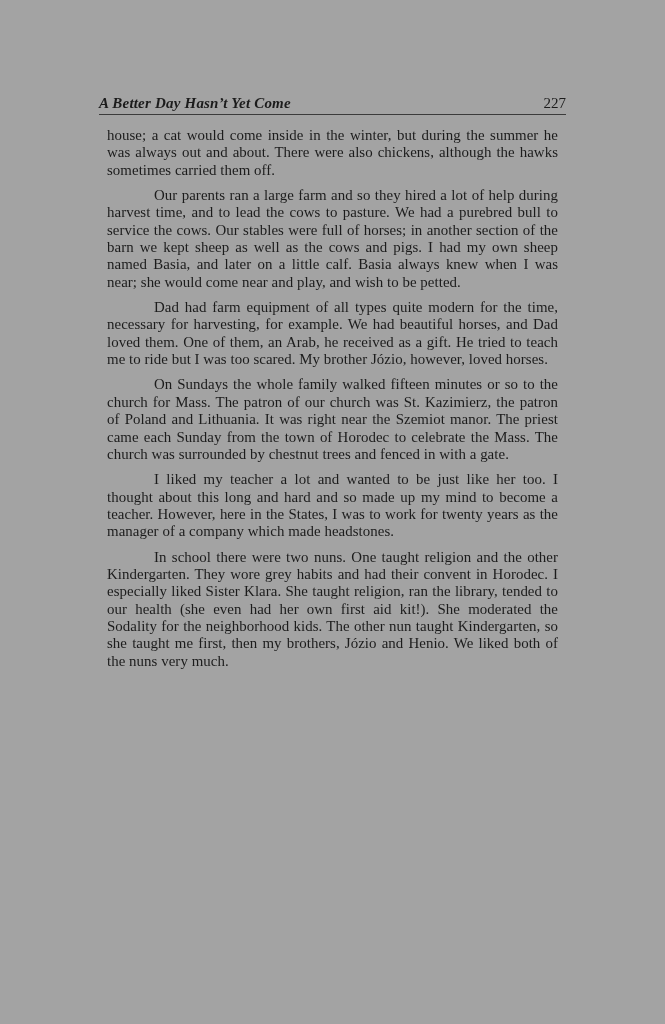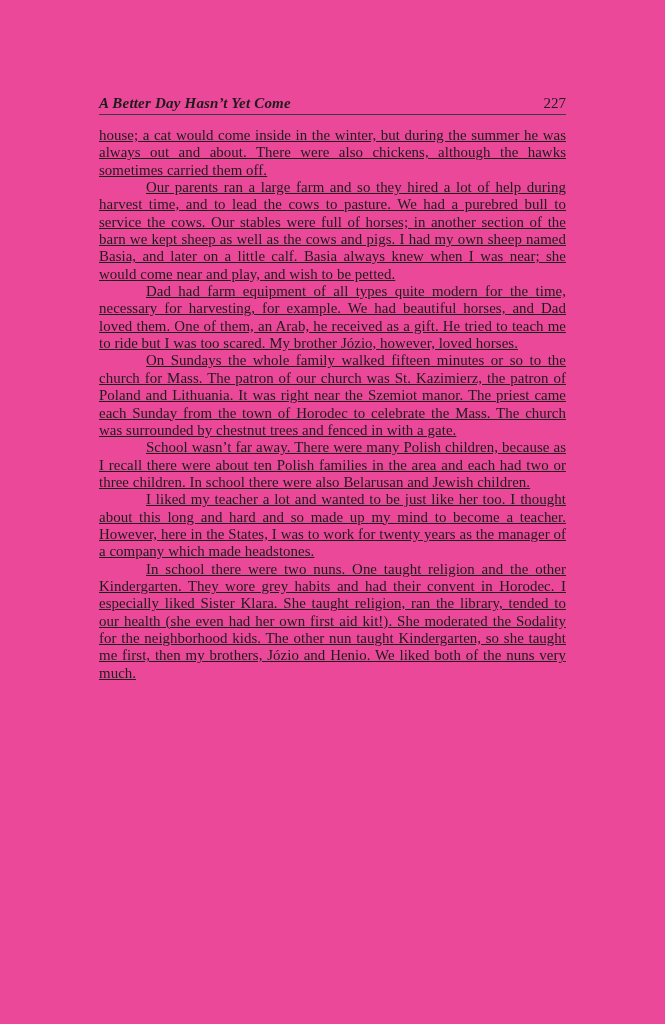--- a/index.html
+++ b/index.html
@@ -9,21 +9,21 @@
   body {
     width: 665px;
     height: 1024px;
     background: #fcfdfa;
     overflow: hidden;
   }
   .page {
     position: relative;
     width: 665px;
     height: 1024px;
-    background: #ec4899;
+    background: #a3a3a3;
     color: #1c1c1c;
     font-family: "Liberation Serif", serif;
     -webkit-font-smoothing: antialiased;
   }
   .content {
     position: absolute;
     left: 99px;
     top: 95px;
     width: 467px;
   }
@@ -46,23 +46,22 @@
     font-weight: normal;
   }
   .body-text {
     margin-top: 12px;
     font-size: 14.9px;
     line-height: 17.35px;
     text-align: justify;
     letter-spacing: 0.05px;
   }
   .para {
-    margin: 0;
+    margin: 8px;
     padding: 0;
-    text-decoration: underline;
   }
   .para.indent {
     text-indent: 47px;
   }
 </style>
 </head>
 <body>
 
 <div class="page">
   <div class="content">
@@ -70,19 +69,18 @@
     <div class="running-header">
       <span class="title">A Better Day Hasn’t Yet Come</span>
       <span class="pagenum">227</span>
     </div>
 
     <div class="body-text">
       <p class="para">house; a cat would come inside in the winter, but during the summer he was always out and about. There were also chickens, although the hawks sometimes carried them off.</p>
       <p class="para indent">Our parents ran a large farm and so they hired a lot of help during harvest time, and to lead the cows to pasture. We had a purebred bull to service the cows. Our stables were full of horses; in another section of the barn we kept sheep as well as the cows and pigs. I had my own sheep named Basia, and later on a little calf. Basia always knew when I was near; she would come near and play, and wish to be petted.</p>
       <p class="para indent">Dad had farm equipment of all types quite modern for the time, necessary for harvesting, for example. We had beautiful horses, and Dad loved them. One of them, an Arab, he received as a gift. He tried to teach me to ride but I was too scared. My brother Józio, however, loved horses.</p>
       <p class="para indent">On Sundays the whole family walked fifteen minutes or so to the church for Mass. The patron of our church was St. Kazimierz, the patron of Poland and Lithuania. It was right near the Szemiot manor. The priest came each Sunday from the town of Horodec to celebrate the Mass. The church was surrounded by chestnut trees and fenced in with a gate.</p>
-      <p class="para indent">School wasn’t far away. There were many Polish children, because as I recall there were about ten Polish families in the area and each had two or three children. In school there were also Belarusan and Jewish children.</p>
       <p class="para indent">I liked my teacher a lot and wanted to be just like her too. I thought about this long and hard and so made up my mind to become a teacher. However, here in the States, I was to work for twenty years as the manager of a company which made headstones.</p>
       <p class="para indent">In school there were two nuns. One taught religion and the other Kindergarten. They wore grey habits and had their convent in Horodec. I especially liked Sister Klara. She taught religion, ran the library, tended to our health (she even had her own first aid kit!). She moderated the Sodality for the neighborhood kids. The other nun taught Kindergarten, so she taught me first, then my brothers, Józio and Henio. We liked both of the nuns very much.</p>
     </div>
 
   </div>
 </div>
 
 </body></html>

